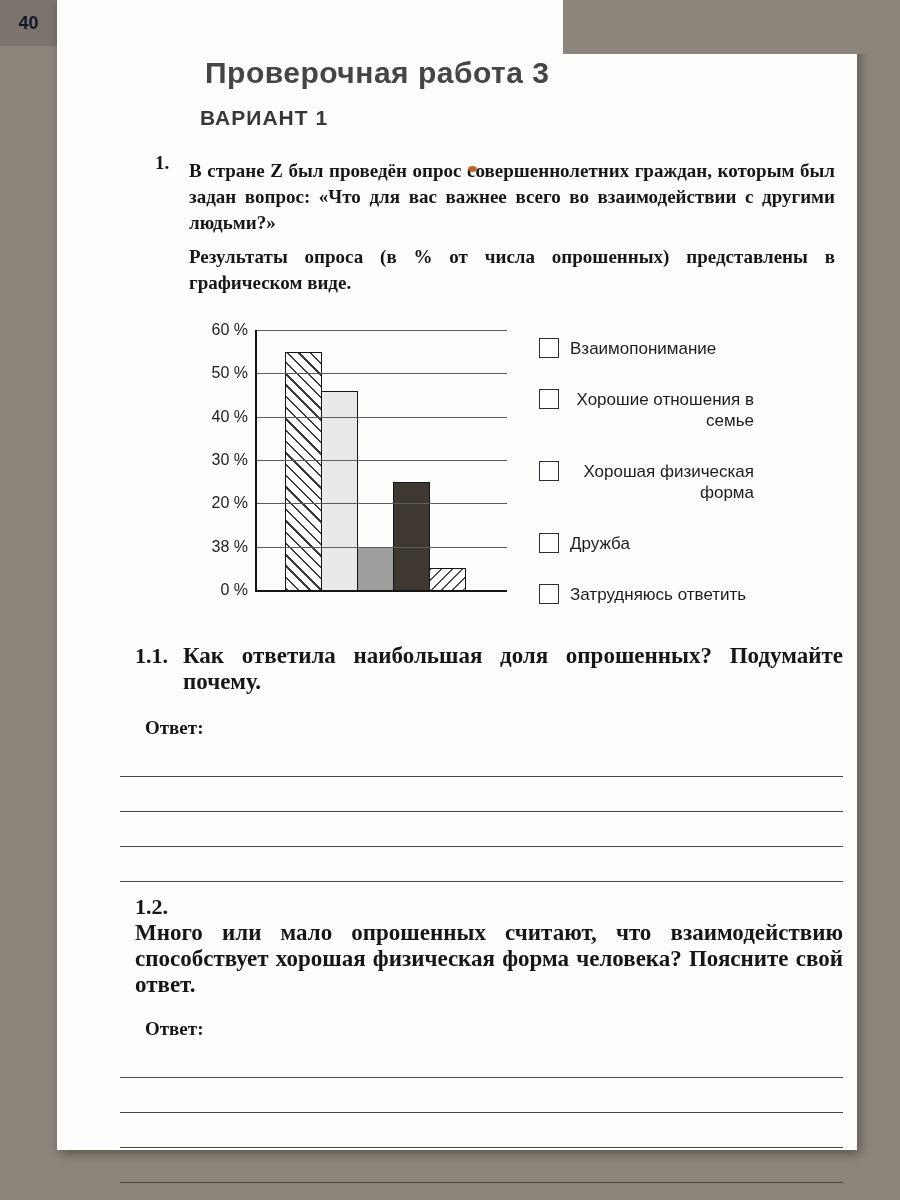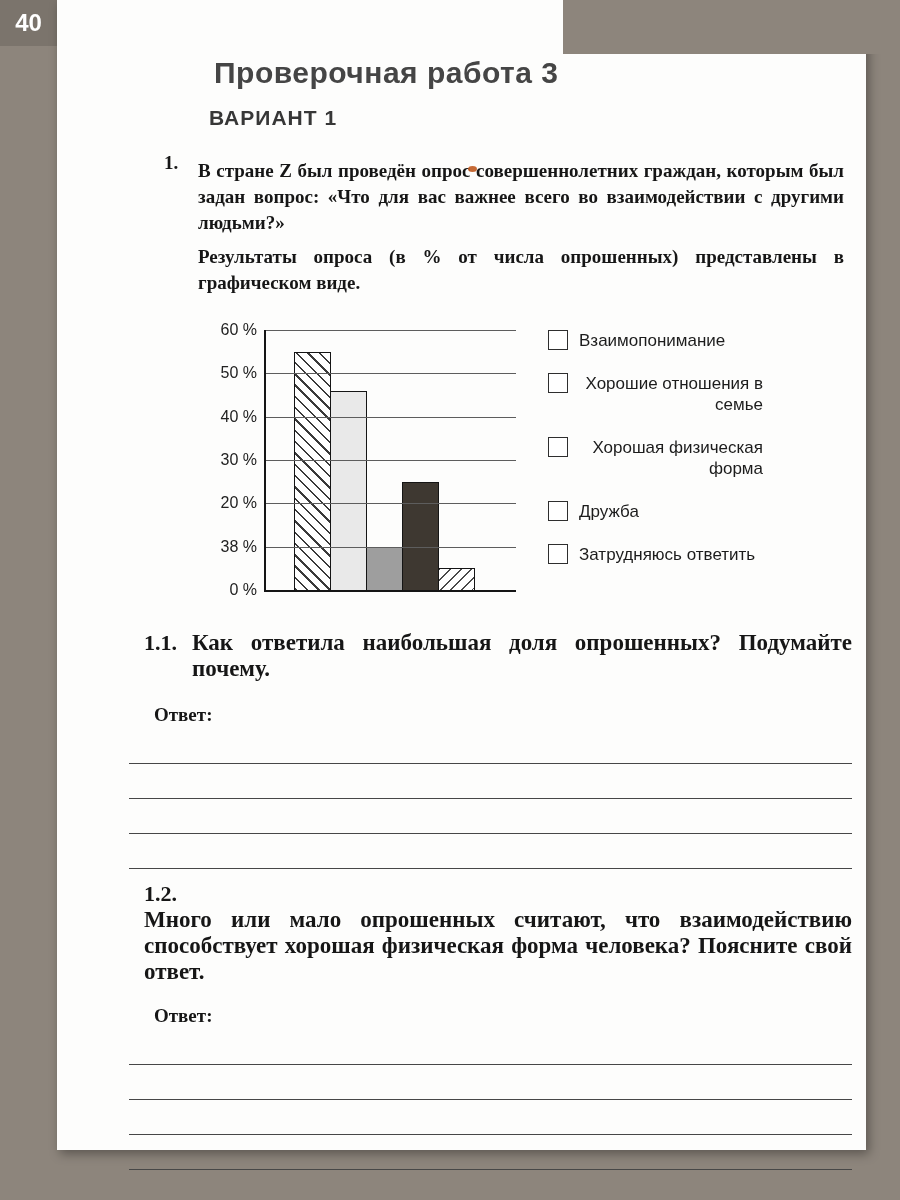--- a/index.html
+++ b/index.html
@@ -5,29 +5,28 @@
   html,body{margin:0;padding:0;}
   body{
     width:900px;height:1200px;
     background:#8d857c;
     position:relative;
     font-family:"Liberation Serif", serif;
     overflow:hidden;
   }
   .page-number-box{
     position:absolute;left:0;top:0;width:57px;height:46px;
-    background:#7b746c;color:#ffffff;
-    font-family:"Liberation Sans", sans-serif;font-weight:bold;font-size:24px;
+    background:#7b746c;color:#0f172a;
+    font-family:"Liberation Sans", sans-serif;font-weight:bold;font-size:18px;
     display:flex;align-items:center;justify-content:center;
   }
   .page{
     position:absolute;left:57px;top:0;width:800px;height:1150px;
     background:#fdfdfc;
     box-shadow:3px 4px 10px rgba(0,0,0,.35);
-    padding-left:9px;
   }
   .scan-margin-overlay{
     position:absolute;left:563px;top:0;width:337px;height:54px;
     background:#8d857c;
   }
   .content{
     padding:56px 14px 0 63px;
     color:#161616;
   }
   .title{
@@ -68,21 +67,21 @@
   .hatch-dense{background-image:repeating-linear-gradient(45deg,#3a3a3a 0px,#3a3a3a 1.7px,rgba(0,0,0,0) 1.7px,rgba(0,0,0,0) 8px);}
   .hatch-light{background-image:repeating-linear-gradient(135deg,#4a4a4a 0px,#4a4a4a 1.3px,rgba(0,0,0,0) 1.3px,rgba(0,0,0,0) 7.5px);}
   .fill-light{background-color:#e9e9e9;}
   .fill-gray{background-color:#9e9e9e;}
   .fill-dark{background-color:#3e3831;}
   .legend{
     display:flex;flex-direction:column;gap:22px;
     margin-left:32px;width:215px;
     font-family:"Liberation Sans", sans-serif;font-size:17px;line-height:21px;color:#1c1c1c;
   }
-  .legend-item{display:flex;align-items:flex-start;}
+  .legend-item{display:flex;align-items:flex-start;margin-top:8px;}
   .swatch{width:20px;height:20px;border:1px solid #2e2e2e;margin-right:11px;flex-shrink:0;background:#fff;box-sizing:border-box;}
   
   .q{display:flex;margin:38px 0 0 15px;}
   .q2{margin-top:12px;flex-direction:column;}
   .q-num{width:48px;flex-shrink:0;font-weight:bold;font-size:22px;line-height:26px;}
   .q-text{flex:1;text-align:justify;font-weight:bold;font-size:23px;line-height:26px;}
   .answer-row{display:flex;align-items:flex-start;margin:20px 0 0 25px;flex-direction:column;}
   .answer-row.second{margin-top:18px;}
   .answer-label{font-weight:bold;font-size:19px;line-height:26px;}
   .answer-rule{flex:1;height:24px;border-bottom:1px solid #474747;margin-left:10px;}

